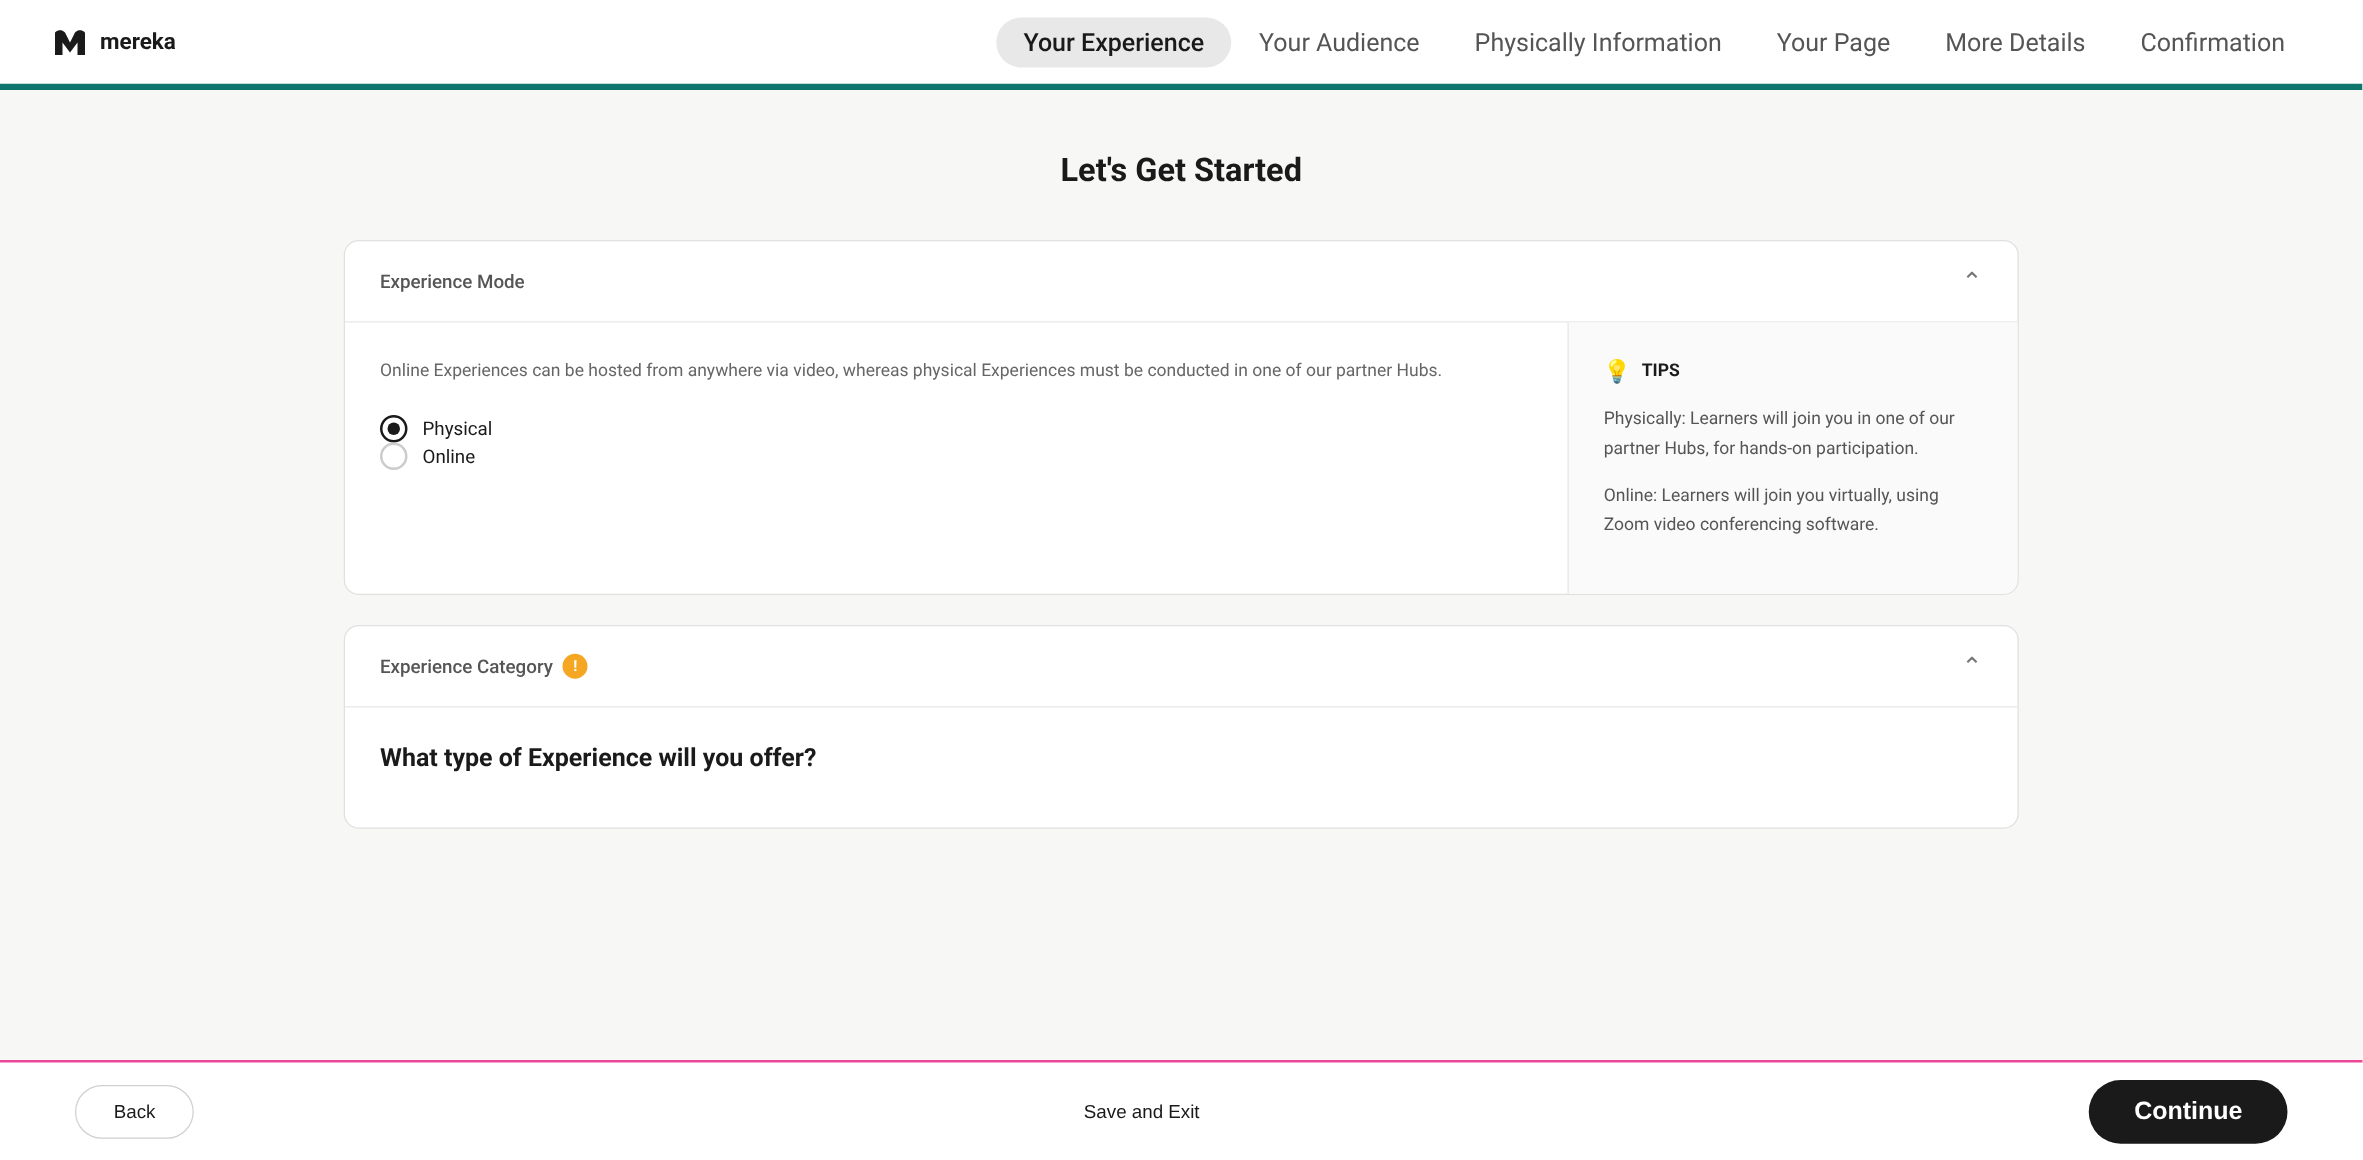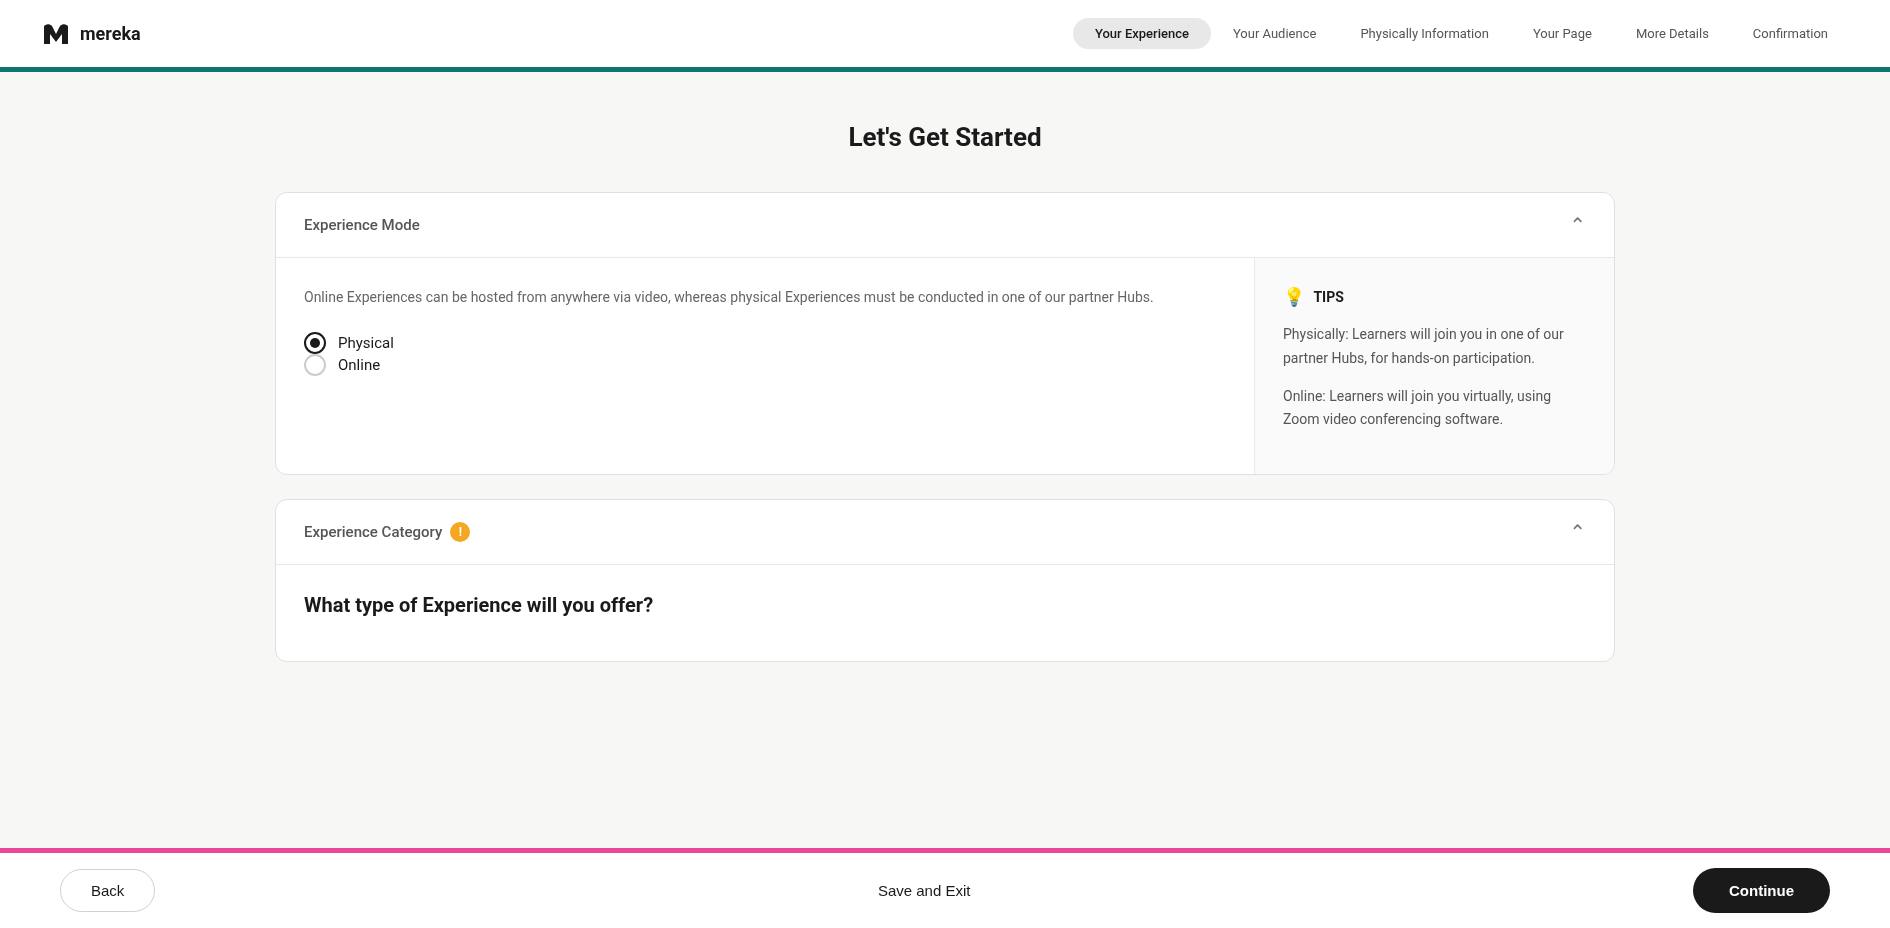--- a/index.html
+++ b/index.html
@@ -35,21 +35,21 @@
       width: 32px;
       height: 32px;
     }
     .nav {
       display: flex;
       align-items: center;
       gap: 0;
     }
     .nav-item {
       padding: 8px 22px;
-      font-size: 13px;
+      font-size: 20px;
       color: #555;
       cursor: pointer;
       border-radius: 24px;
       white-space: nowrap;
     }
     .nav-item.active {
       background: #e8e8e8;
       color: #1a1a1a;
       font-weight: 500;
     }
@@ -199,21 +199,21 @@
       padding: 28px 28px 32px;
     }
 
     
     .footer {
       position: fixed;
       bottom: 0;
       left: 0;
       right: 0;
       background: #fff;
-      border-top: 5px solid #ec4899;
+      border-top: 2px solid #ec4899;
       display: flex;
       align-items: center;
       justify-content: space-between;
       padding: 16px 60px;
       height: 80px;
       z-index: 100;
     }
     .btn-back {
       background: #fff;
       border: 1.5px solid #d0d0d0;
@@ -231,21 +231,21 @@
       font-weight: 500;
       color: #1a1a1a;
       cursor: pointer;
     }
     .btn-continue {
       background: #1a1a1a;
       color: #fff;
       border: none;
       border-radius: 28px;
       padding: 14px 36px;
-      font-size: 15px;
+      font-size: 20px;
       font-weight: 600;
       cursor: pointer;
     }
   </style>
 </head>
 <body>
 
 <header class="header">
   <div class="logo">
     <svg class="logo-icon" viewBox="0 0 32 32" fill="none" xmlns="http://www.w3.org/2000/svg">

